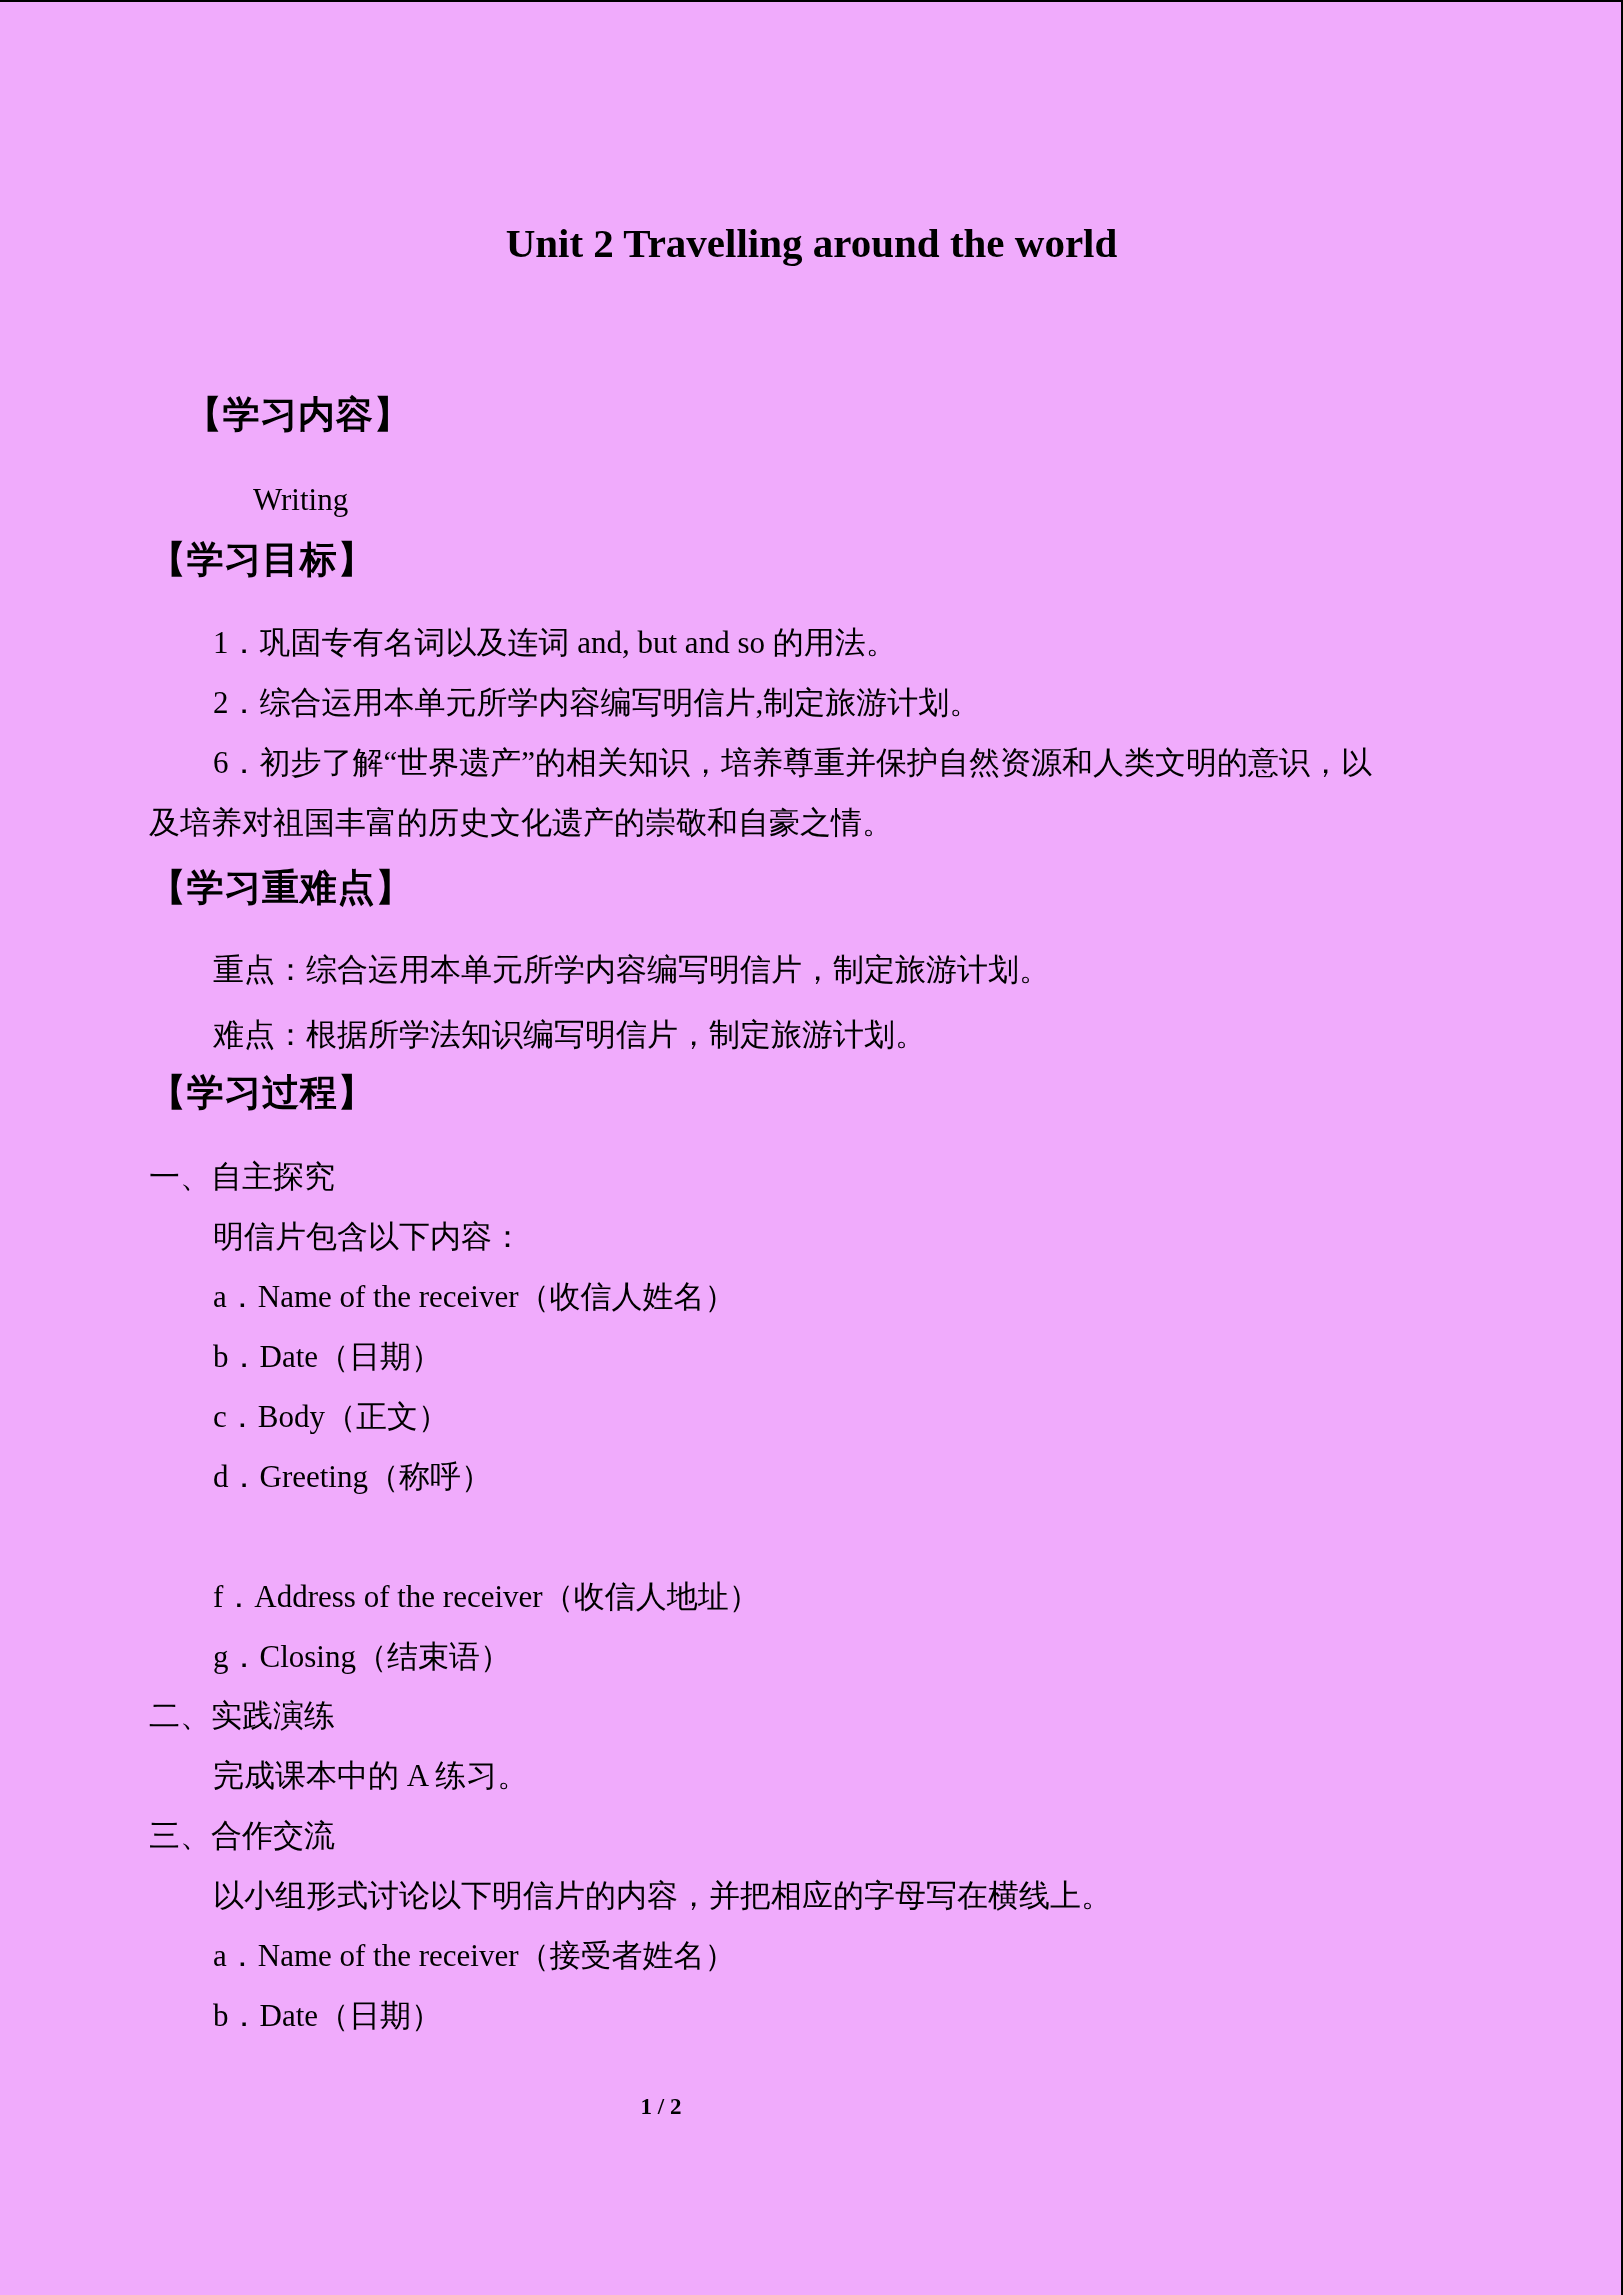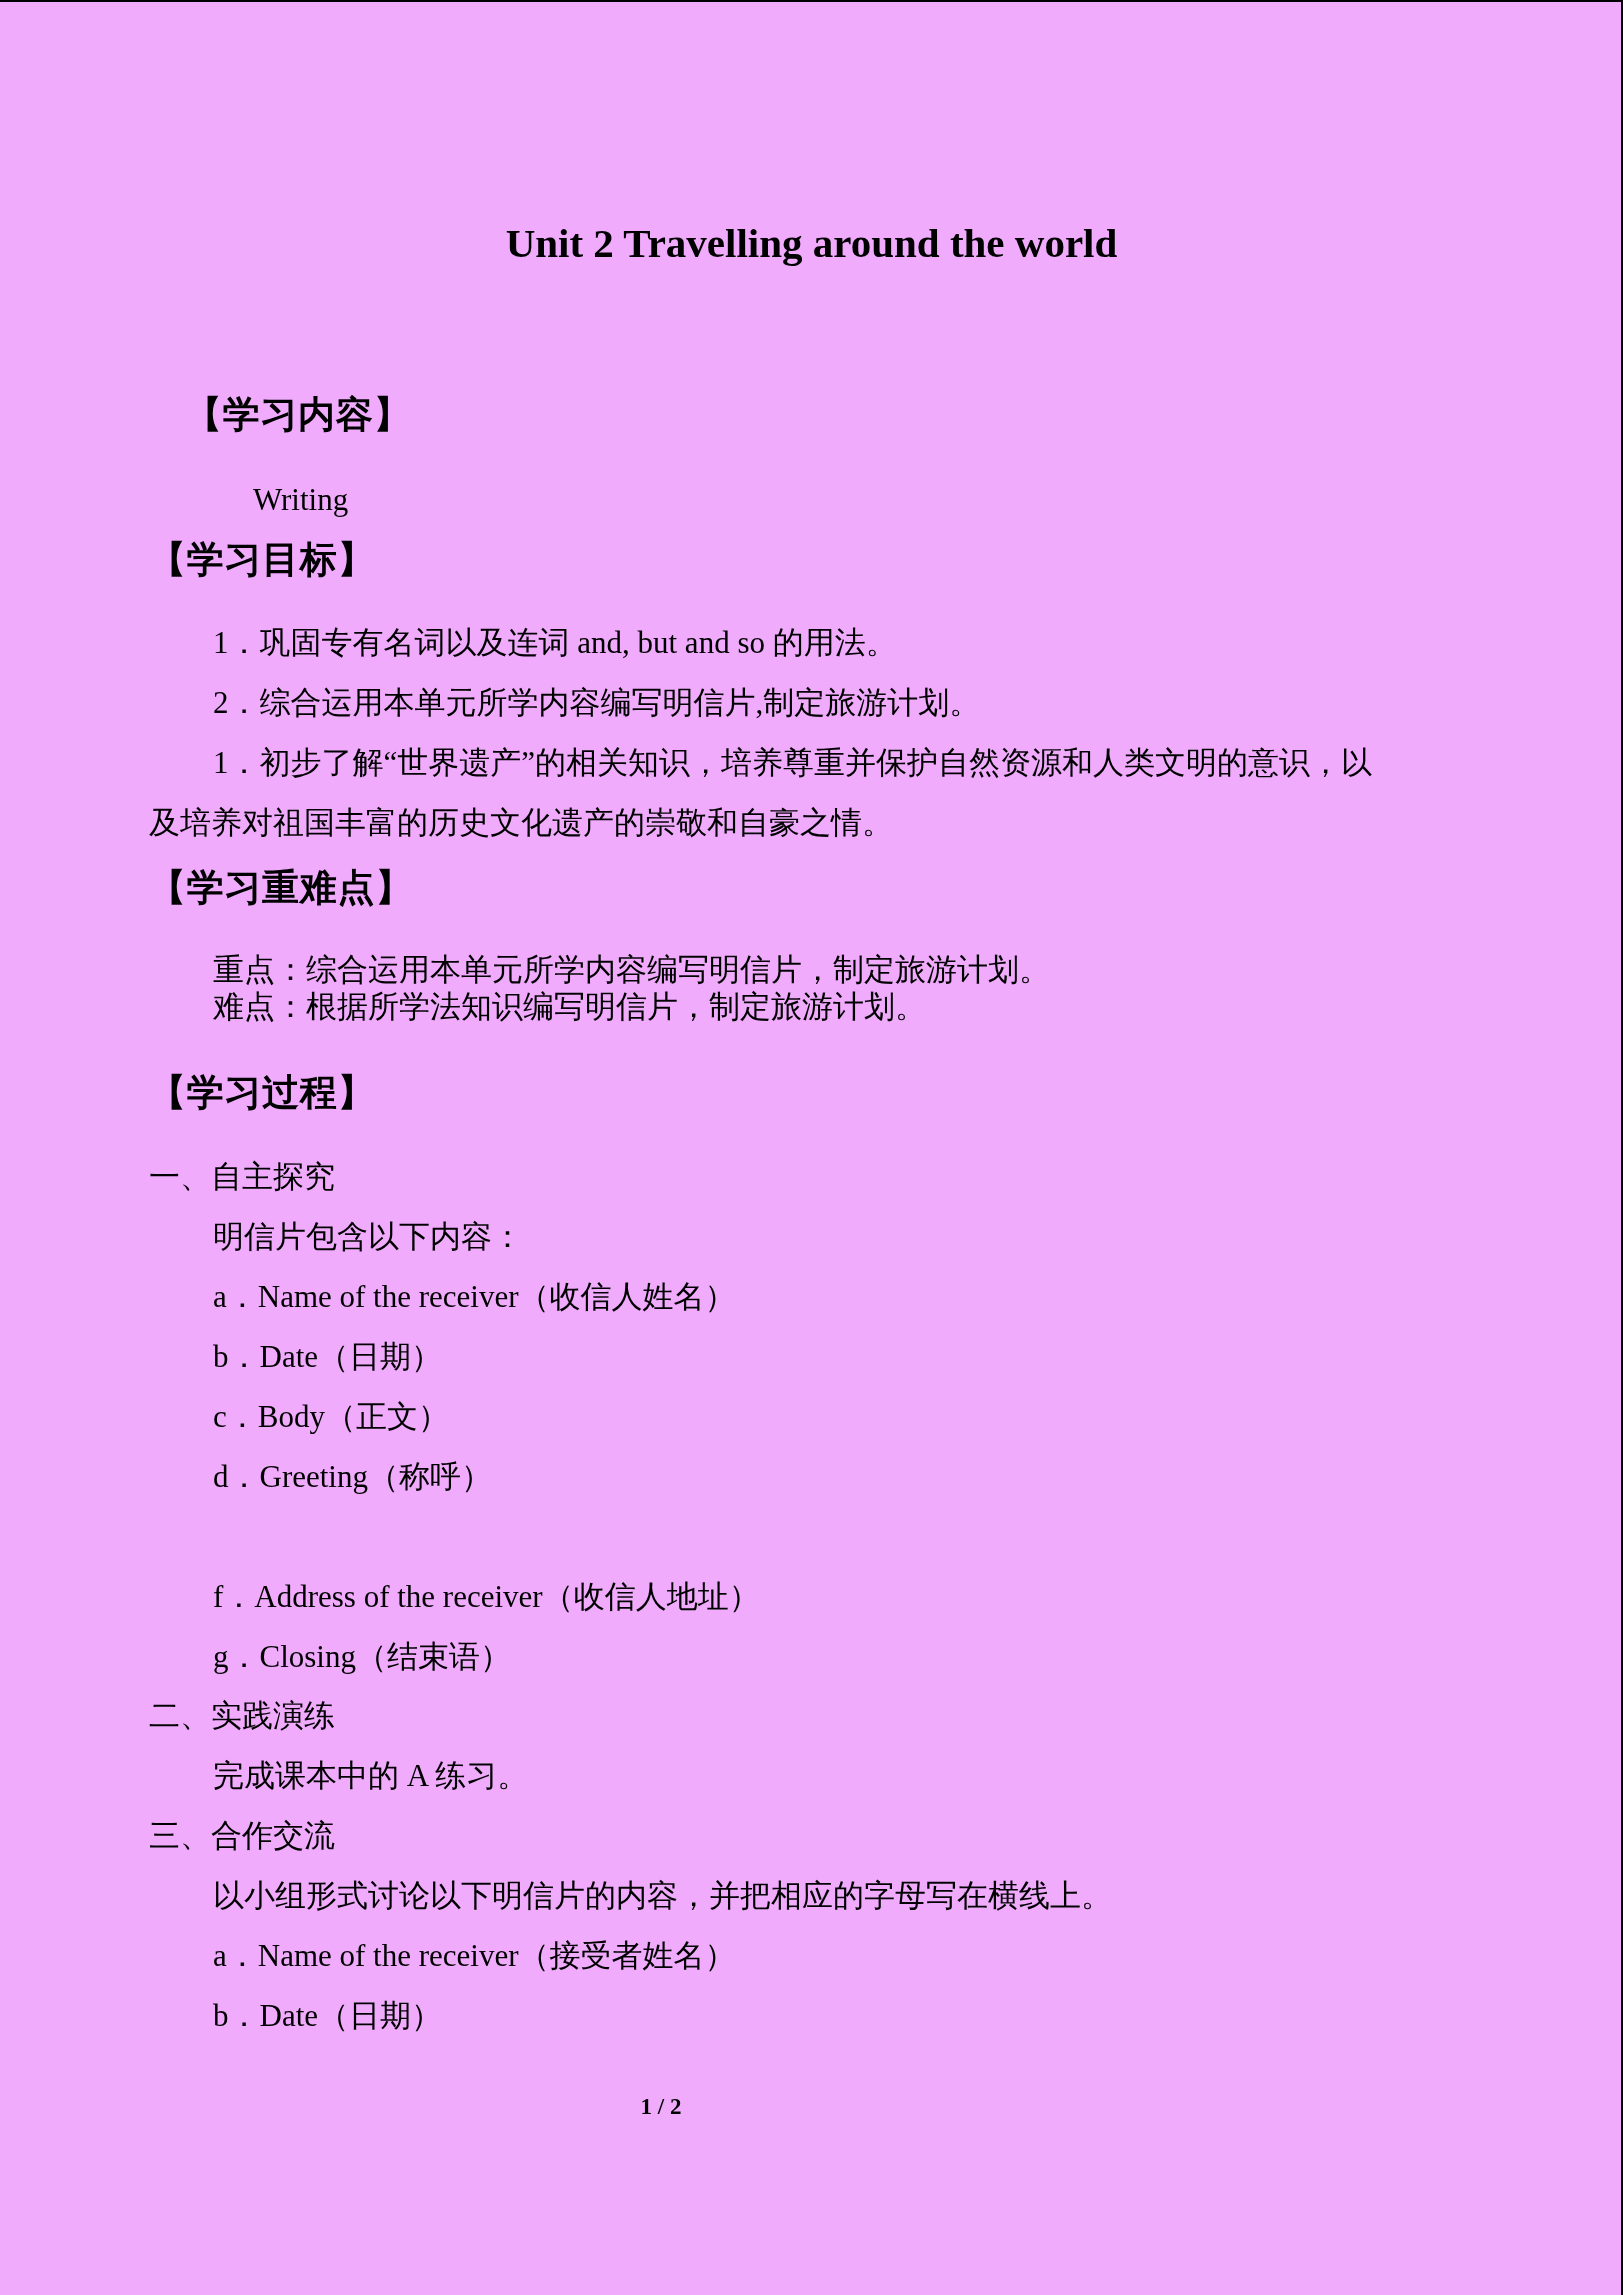--- a/index.html
+++ b/index.html
@@ -37,26 +37,26 @@
 <div class="page">
 
   <div class="line title" style="top:215px;">Unit 2 Travelling around the world</div>
 
   <div class="line heading sec" style="top:389px;margin-left:36px;">【学习内容】</div>
   <div class="line indent" style="top:477px;margin-left:40px;">Writing</div>
 
   <div class="line heading sec" style="top:534px;">【学习目标】</div>
   <div class="line indent" style="top:620px;">1．巩固专有名词以及连词 and, but and so 的用法。</div>
   <div class="line indent" style="top:680px;">2．综合运用本单元所学内容编写明信片,制定旅游计划。</div>
-  <div class="line indent" style="top:740px;">1．初步了解“世界遗产”的相关知识，培养尊重并保护自然资源和人类文明的意识，以</div>
+  <div class="line indent" style="top:740px;">6．初步了解“世界遗产”的相关知识，培养尊重并保护自然资源和人类文明的意识，以</div>
   <div class="line flush" style="top:800px;">及培养对祖国丰富的历史文化遗产的崇敬和自豪之情。</div>
 
   <div class="line heading sec" style="top:862px;">【学习重难点】</div>
   <div class="line indent" style="top:947px;">重点：综合运用本单元所学内容编写明信片，制定旅游计划。</div>
-  <div class="line indent" style="top:984px;">难点：根据所学法知识编写明信片，制定旅游计划。</div>
+  <div class="line indent" style="top:1012px;">难点：根据所学法知识编写明信片，制定旅游计划。</div>
 
   <div class="line heading sec" style="top:1067px;">【学习过程】</div>
 
   <div class="line flush" style="top:1154px;">一、自主探究</div>
   <div class="line indent" style="top:1214px;">明信片包含以下内容：</div>
   <div class="line indent" style="top:1274px;">a．Name of the receiver（收信人姓名）</div>
   <div class="line indent" style="top:1334px;">b．Date（日期）</div>
   <div class="line indent" style="top:1394px;">c．Body（正文）</div>
   <div class="line indent" style="top:1454px;">d．Greeting（称呼）</div>
   <div class="line indent" style="top:1574px;">f．Address of the receiver（收信人地址）</div>

